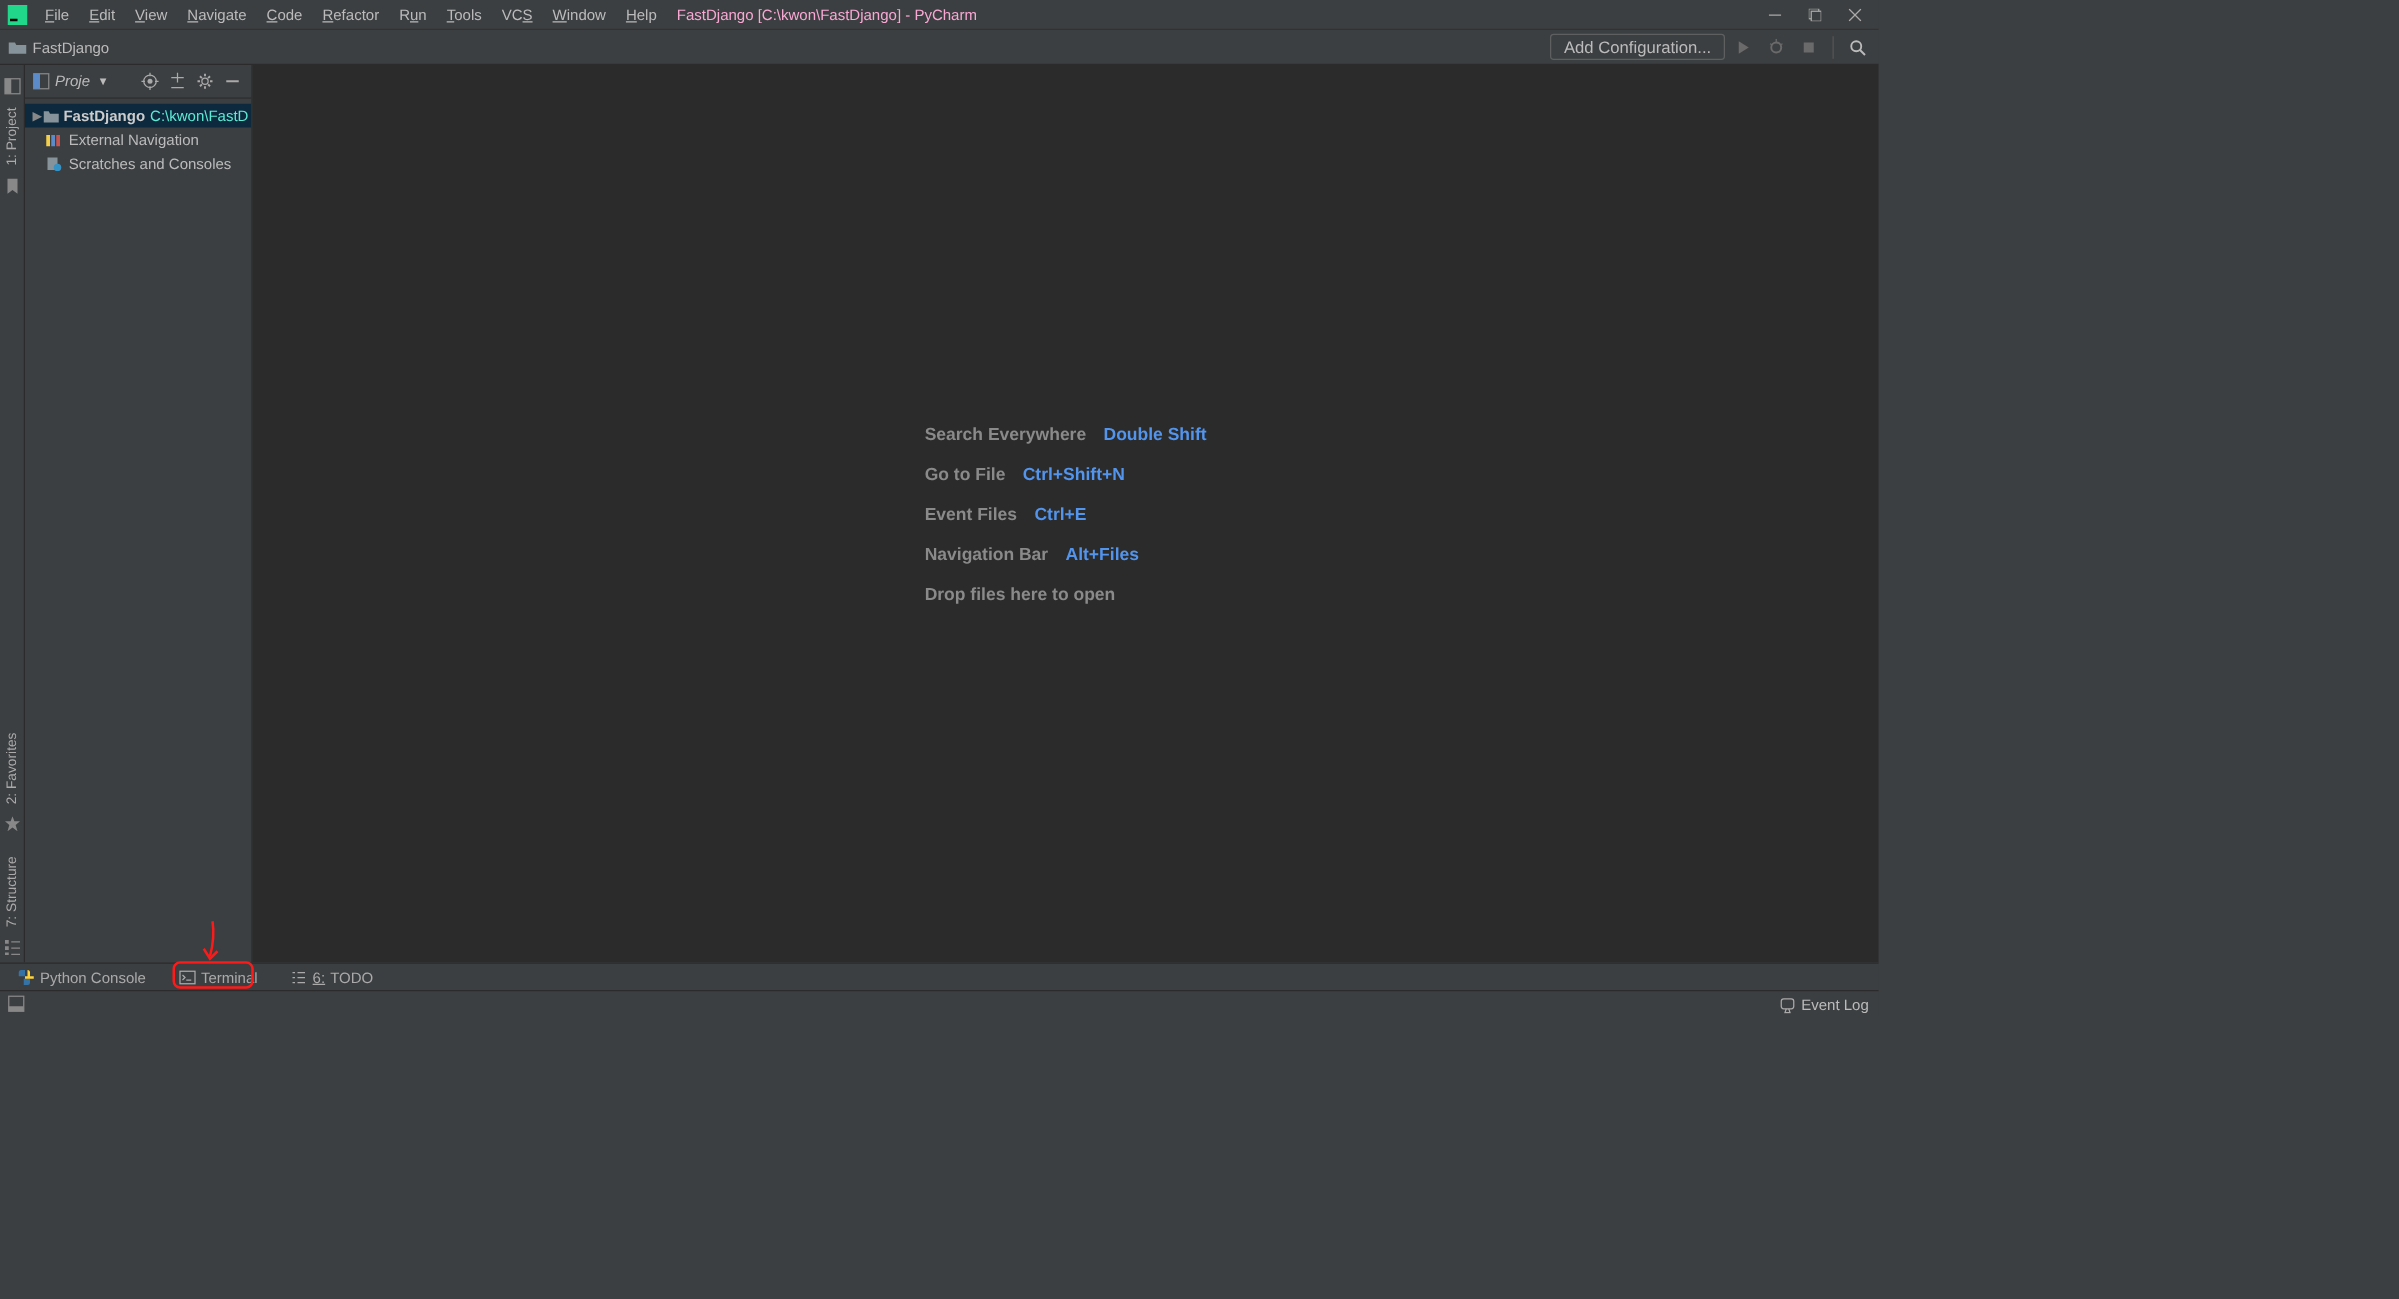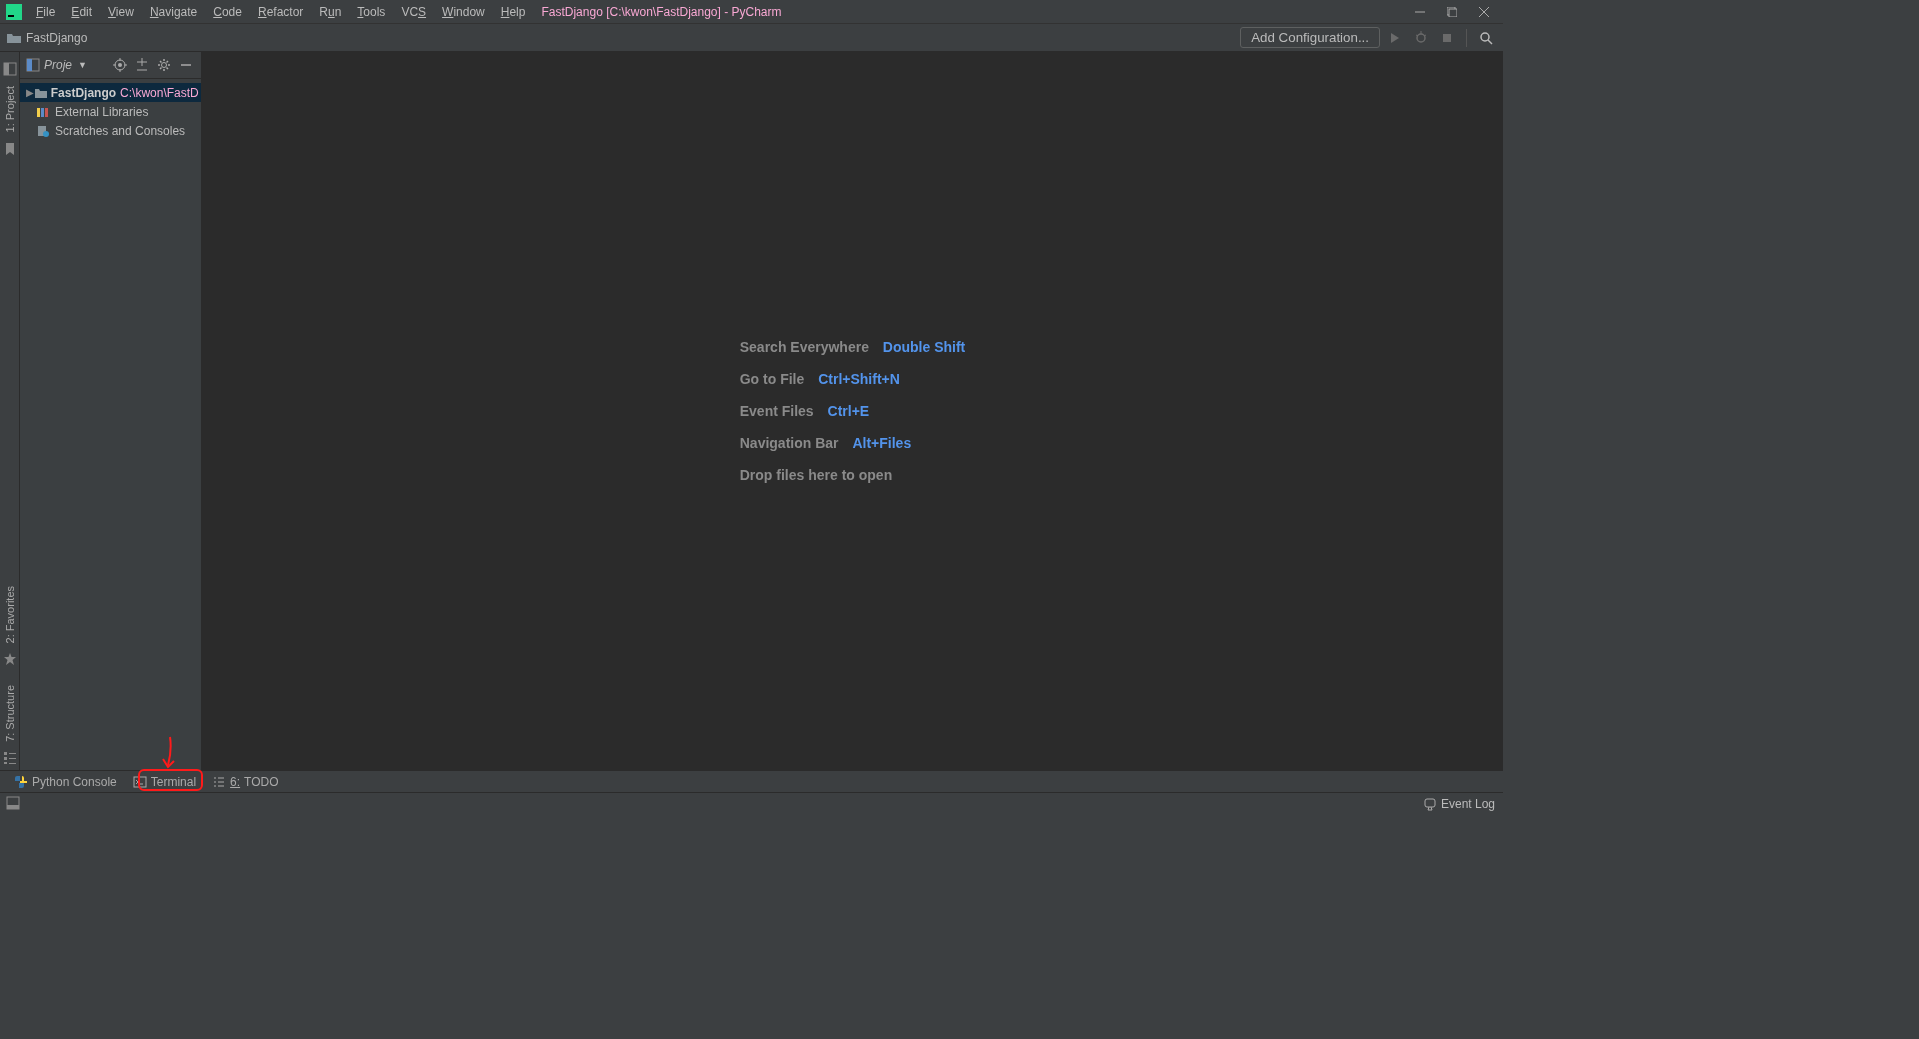--- a/index.html
+++ b/index.html
@@ -32,28 +32,28 @@
     .panel-header .panel-title { display: flex; align-items: center; gap: 4px; flex:1;}
     .panel-header .panel-icon-btn { width: 18px; height: 18px; color: #aaa; display:flex;align-items:center;justify-content:center;cursor:pointer;}
     .panel-header .dropdown-arrow{font-size:9px;margin-left:2px;}
     
     .tree { padding: 4px 0; background:#3b3f41;flex:1;overflow:hidden;}
     .tree-row { display: flex; align-items: center; padding: 1px 4px 1px 6px; height: 19px; white-space: nowrap; cursor:pointer;}
     .tree-row.selected { background: #0d293e; }
     .tree-row .chevron { width: 10px; color: #888; font-size: 10px;}
     .tree-row .tree-icon { width: 16px; text-align:center; margin-right:3px;}
     .tree-row .bold { font-weight: bold; color: #ccc; }
-    .tree-row .path-hint { color: #f9a8d4; margin-left: 4px; }
+    .tree-row .path-hint { color: #5eead4; margin-left: 4px; }
     
     .editor-area { flex: 1; background: #2b2b2b; position: relative; display:flex;align-items:center;justify-content:center;font-weight:bold;}
     .welcome-hints { text-align: left; }
     .welcome-hints .hint-row { margin: 16px 0; font-size: 14px; color: #8a8a8a; }
     .welcome-hints .shortcut { color: #5394ec; margin-left: 10px; }
     
-    .bottom-bar { height: 22px; background: #3c3f41; border-top: 1px solid #2b2b2b; display: flex; align-items: center; padding: 0 8px; gap: 4px; position:relative;}
+    .bottom-bar { height: 22px; background: #3c3f41; border-top: 1px solid #2b2b2b; display: flex; align-items: center; padding: 0 8px; gap: 14px; position:relative;}
     .bottom-bar .tool-tab { display: flex; align-items: center; gap: 4px; padding: 2px 6px; color: #aaa; cursor:pointer;}
     .bottom-bar .event-log { margin-left: auto; display: flex; align-items: center; gap: 4px; cursor:pointer;margin-top:44px;}
     
     .status-bar { height: 20px; background: #3c3f41; border-top: 1px solid #2b2b2b; display: flex; align-items: center; padding: 0 6px; }
     
     .terminal-highlight { position: absolute; border: 2px solid #ff1a1a; border-radius: 6px; pointer-events: none; }
     .terminal-arrow { position: absolute; pointer-events: none; }
     
     svg { display: block; }
   </style>
@@ -236,21 +236,21 @@
       </div>
       <div class="tree-row">
         <span class="chevron"></span>
         <span class="tree-icon">
             <svg width="14" height="12">
               <rect x="1" y="2" width="3" height="9" fill="#f2ce4b"></rect>
               <rect x="5" y="2" width="3" height="9" fill="#5b8bc8"></rect>
               <rect x="9" y="2" width="3" height="9" fill="#c75450"></rect>
             </svg>
           </span>
-        <span>External Libraries</span>
+        <span>External Navigation</span>
       </div>
       <div class="tree-row">
         <span class="chevron"></span>
         <span class="tree-icon">
             <svg width="14" height="12">
               <path d="M2 1 L10 1 L10 11 L2 11 Z" fill="#87939a"></path>
               <circle cx="10" cy="9" r="3" fill="#3592c4"></circle>
             </svg>
           </span>
         <span>Scratches and Consoles</span>

